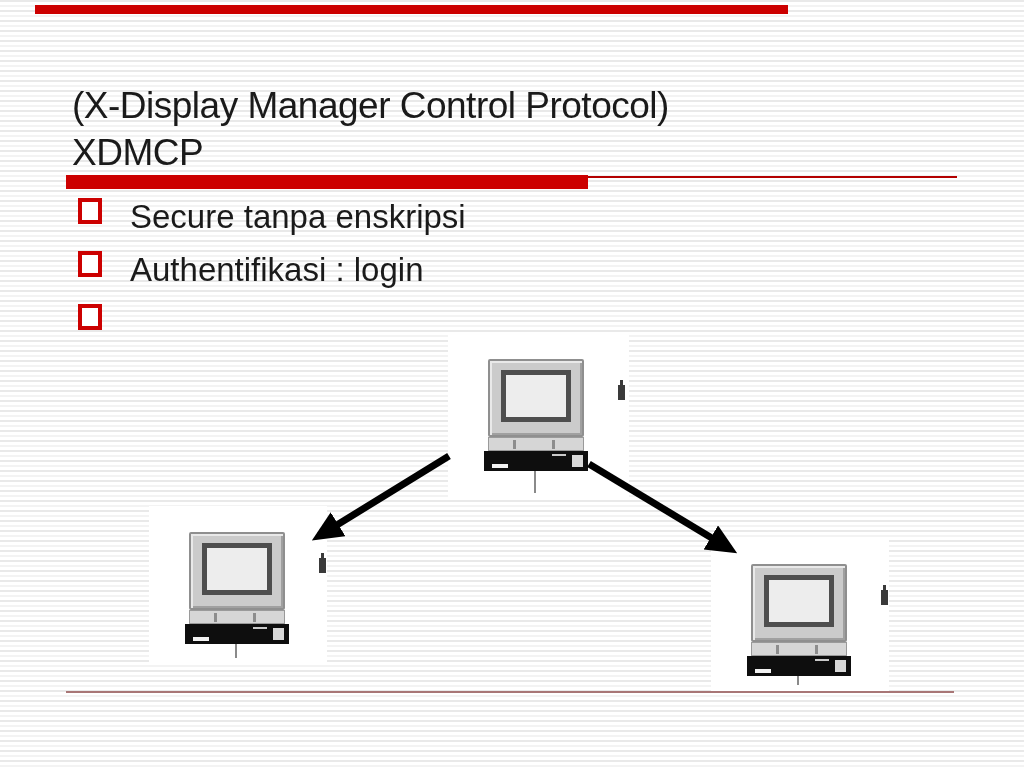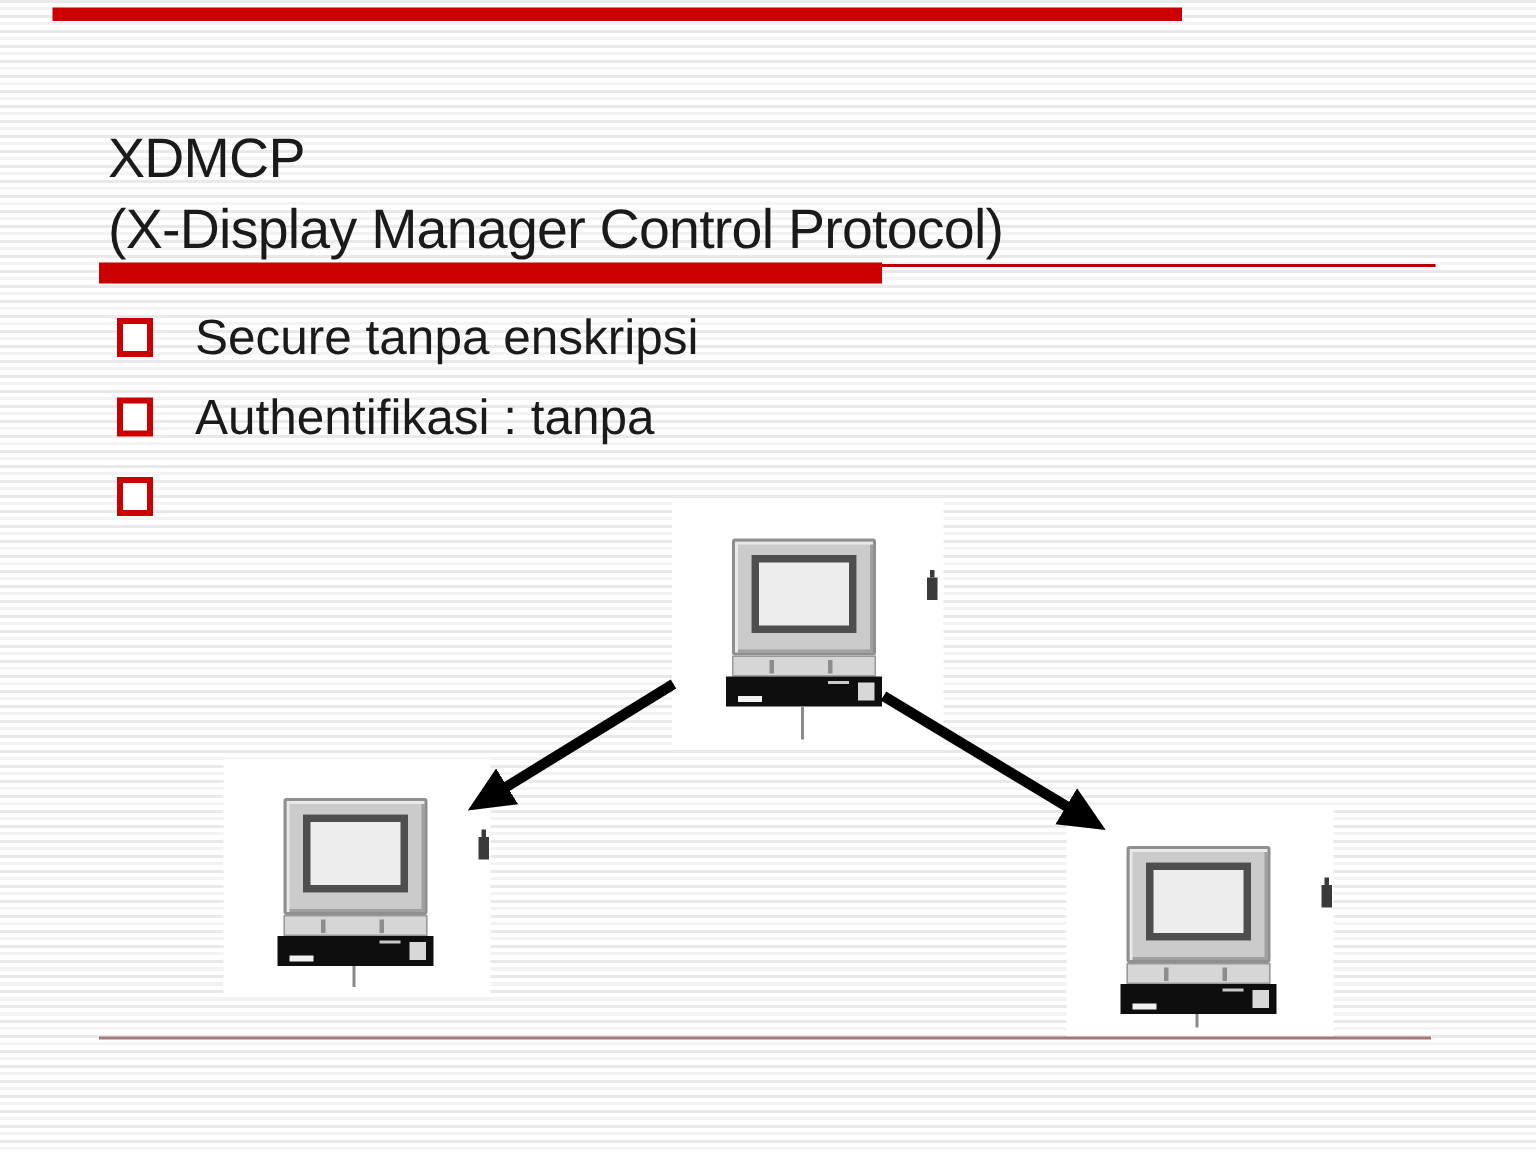--- a/index.html
+++ b/index.html
@@ -55,21 +55,21 @@
   }
 
   
   .bullets {
     position: absolute;
     left: 78px; top: 198px;
     width: 600px;
   }
   .bullet-row {
     display: flex;
-    align-items: center;
+    align-items: flex-start;
     height: 53px;
   }
   .bullet-square {
     flex: 0 0 auto;
     width: 24px; height: 26px;
     border: 4px solid var(--accent-red, #cc0000);
     background: #ffffff;
     margin-right: 28px;
   }
   .bullet-text {
@@ -160,35 +160,35 @@
   }
 </style>
 </head>
 <body>
 
 <div class="slide">
 
   <div class="top-bar"></div>
 
   <div class="title">
+    <div>(X-Display Manager Control Protocol)</div>
     <div>XDMCP</div>
-    <div>(X-Display Manager Control Protocol)</div>
   </div>
 
   <div class="title-rule-thin"></div>
   <div class="title-rule-thick"></div>
 
   <div class="bullets">
     <div class="bullet-row">
       <span class="bullet-square"></span>
       <span class="bullet-text">Secure tanpa enskripsi</span>
     </div>
     <div class="bullet-row">
       <span class="bullet-square"></span>
-      <span class="bullet-text">Authentifikasi : tanpa</span>
+      <span class="bullet-text">Authentifikasi : login</span>
     </div>
     <div class="bullet-row">
       <span class="bullet-square"></span>
     </div>
   </div>
 
   <div class="img-box box-top">
     <div class="computer">
       <div class="monitor">
         <div class="screen"></div>

